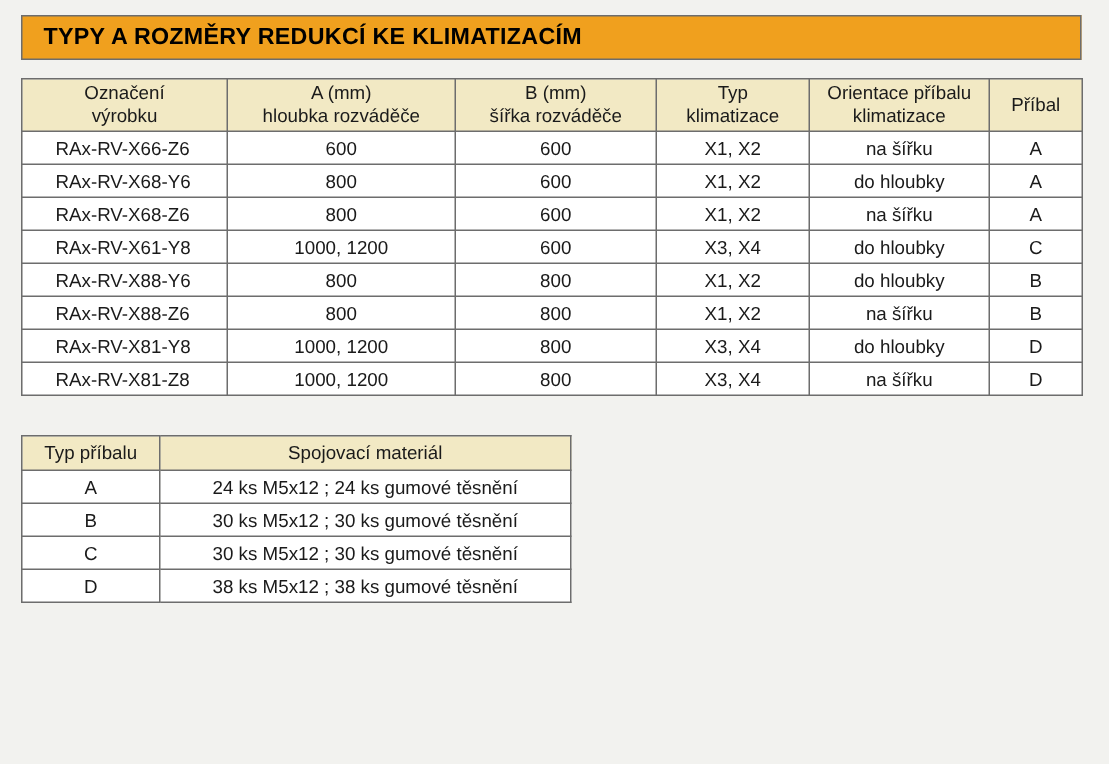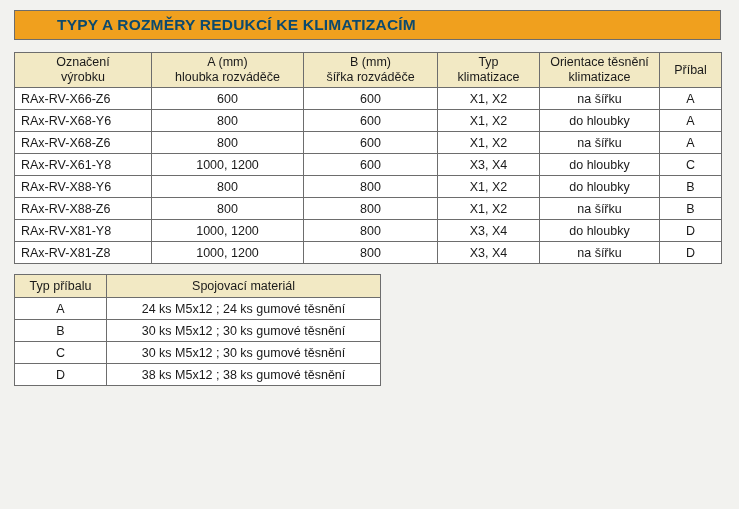--- a/index.html
+++ b/index.html
@@ -31,22 +31,21 @@
     display: flex;
     align-items: center;
     padding-left: 14px;
     box-sizing: border-box;
     width: 707px;
   }
   .title-bar .title-text {
     font-size: 15.5px;
     font-weight: bold;
     letter-spacing: 0.2px;
-    color: #0c4a6e;
-    margin-left: 28px;
+    color: #000000;
   }
 
   
   table.main-table {
     border-collapse: collapse;
     width: 707px;
     table-layout: fixed;
     margin-top: 12px;
   }
   table.main-table th,
@@ -61,35 +60,35 @@
   }
   table.main-table thead th {
     background: #f2e9c4;
     font-weight: normal;
     height: 34px;
     line-height: 1.18;
     font-size: 12.5px;
   }
   table.main-table tbody td.col-code {
     text-align: left;
-    padding-left: 6px;
+    padding-left: 22px;
   }
   .hdr-line { display: block; }
 
   
   .c1 { width: 137px; }
   .c2 { width: 152px; }
   .c3 { width: 134px; }
   .c4 { width: 102px; }
   .c5 { width: 120px; }
   .c6 { width: 62px; }
 
   
   .second-wrap {
-    margin-top: 10px;
+    margin-top: 26px;
   }
   table.kit-table {
     border-collapse: collapse;
     table-layout: fixed;
     width: 366px;
   }
   table.kit-table th,
   table.kit-table td {
     border: 1px solid #6d6d6d;
     text-align: center;
@@ -138,21 +137,21 @@
         </th>
         <th>
           <span class="hdr-line">B (mm)</span>
           <span class="hdr-line">šířka rozváděče</span>
         </th>
         <th>
           <span class="hdr-line">Typ</span>
           <span class="hdr-line">klimatizace</span>
         </th>
         <th>
-          <span class="hdr-line">Orientace těsnění</span>
+          <span class="hdr-line">Orientace příbalu</span>
           <span class="hdr-line">klimatizace</span>
         </th>
         <th>
           <span class="hdr-line">Příbal</span>
         </th>
       </tr>
     </thead>
     <tbody>
       <tr>
         <td class="col-code">RAx-RV-X66-Z6</td>

